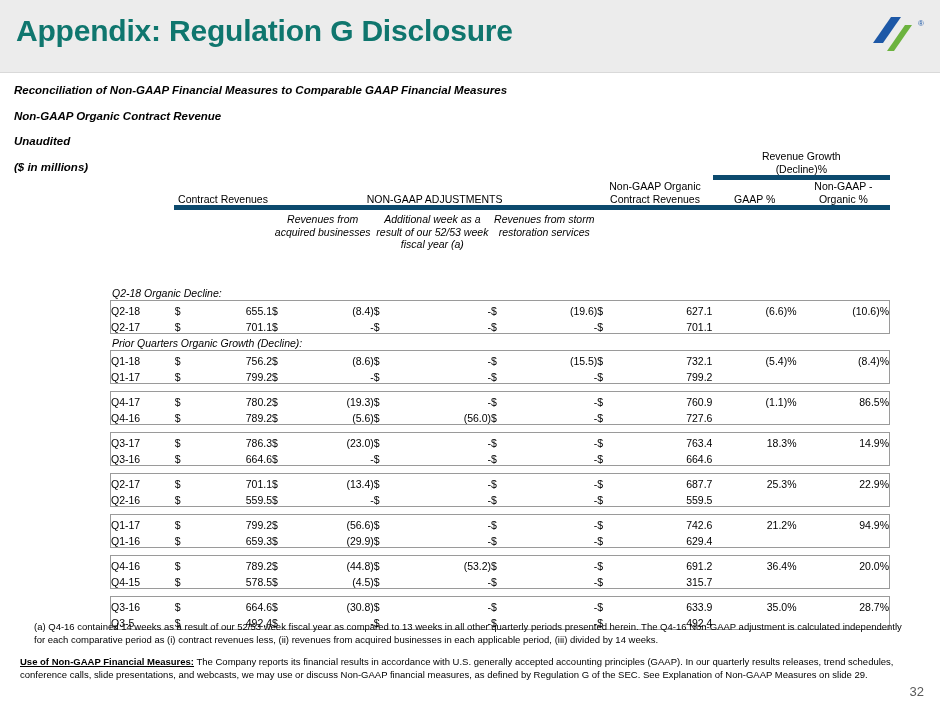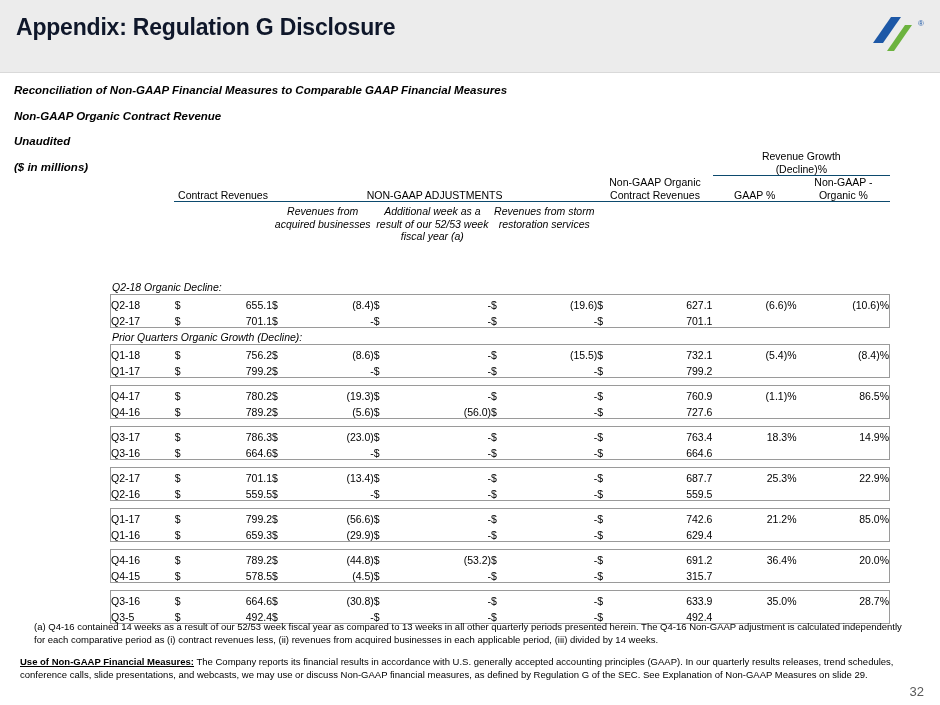--- a/index.html
+++ b/index.html
@@ -20,23 +20,23 @@
   .header {
     position: relative;
     height: 72px;
     background: #ececec;
     border-bottom: 1px solid #d9d9d9;
   }
   .header-title {
     position: absolute;
     left: 16px;
     top: 14px;
-    font-size: 23px;
+    font-size: 30px;
     font-weight: bold;
-    color: #0f172a;
+    color: #0f766e;
     letter-spacing: -0.2px;
   }
   .logo {
     position: absolute;
     right: 16px;
     top: 13px;
     display: flex;
     align-items: center;
     gap: 5px;
   }
@@ -91,21 +91,21 @@
   .hdr-cell {
     font-size: 10.5px;
     text-align: center;
     line-height: 12.5px;
     padding-bottom: 2px;
   }
   .hdr-italic {
     font-style: italic;
   }
   .u-line {
-    border-bottom: 1px solid #0c4a6e;
+    border-bottom: 5px solid #0c4a6e;
   }
 
   .row-label {
     text-align: left;
     padding-left: 2px;
     white-space: nowrap;
   }
   .dollar { text-align: left; padding-left: 4px; }
   .num { text-align: right; padding-right: 6px; }
   .pct { text-align: right; padding-right: 8px; }
@@ -514,21 +514,21 @@
             <td class="num">799.2</td>
             <td class="dollar">$</td>
             <td class="num">(56.6)</td>
             <td class="dollar">$</td>
             <td class="num">-</td>
             <td class="dollar">$</td>
             <td class="num">-</td>
             <td class="dollar">$</td>
             <td class="num">742.6</td>
             <td class="pct">21.2%</td>
-            <td class="pct">85.0%</td>
+            <td class="pct">94.9%</td>
           </tr>
           <tr class="cellrow">
             <td class="row-label">Q1-16</td>
             <td class="dollar">$</td>
             <td class="num">659.3</td>
             <td class="dollar">$</td>
             <td class="num">(29.9)</td>
             <td class="dollar">$</td>
             <td class="num">-</td>
             <td class="dollar">$</td>

